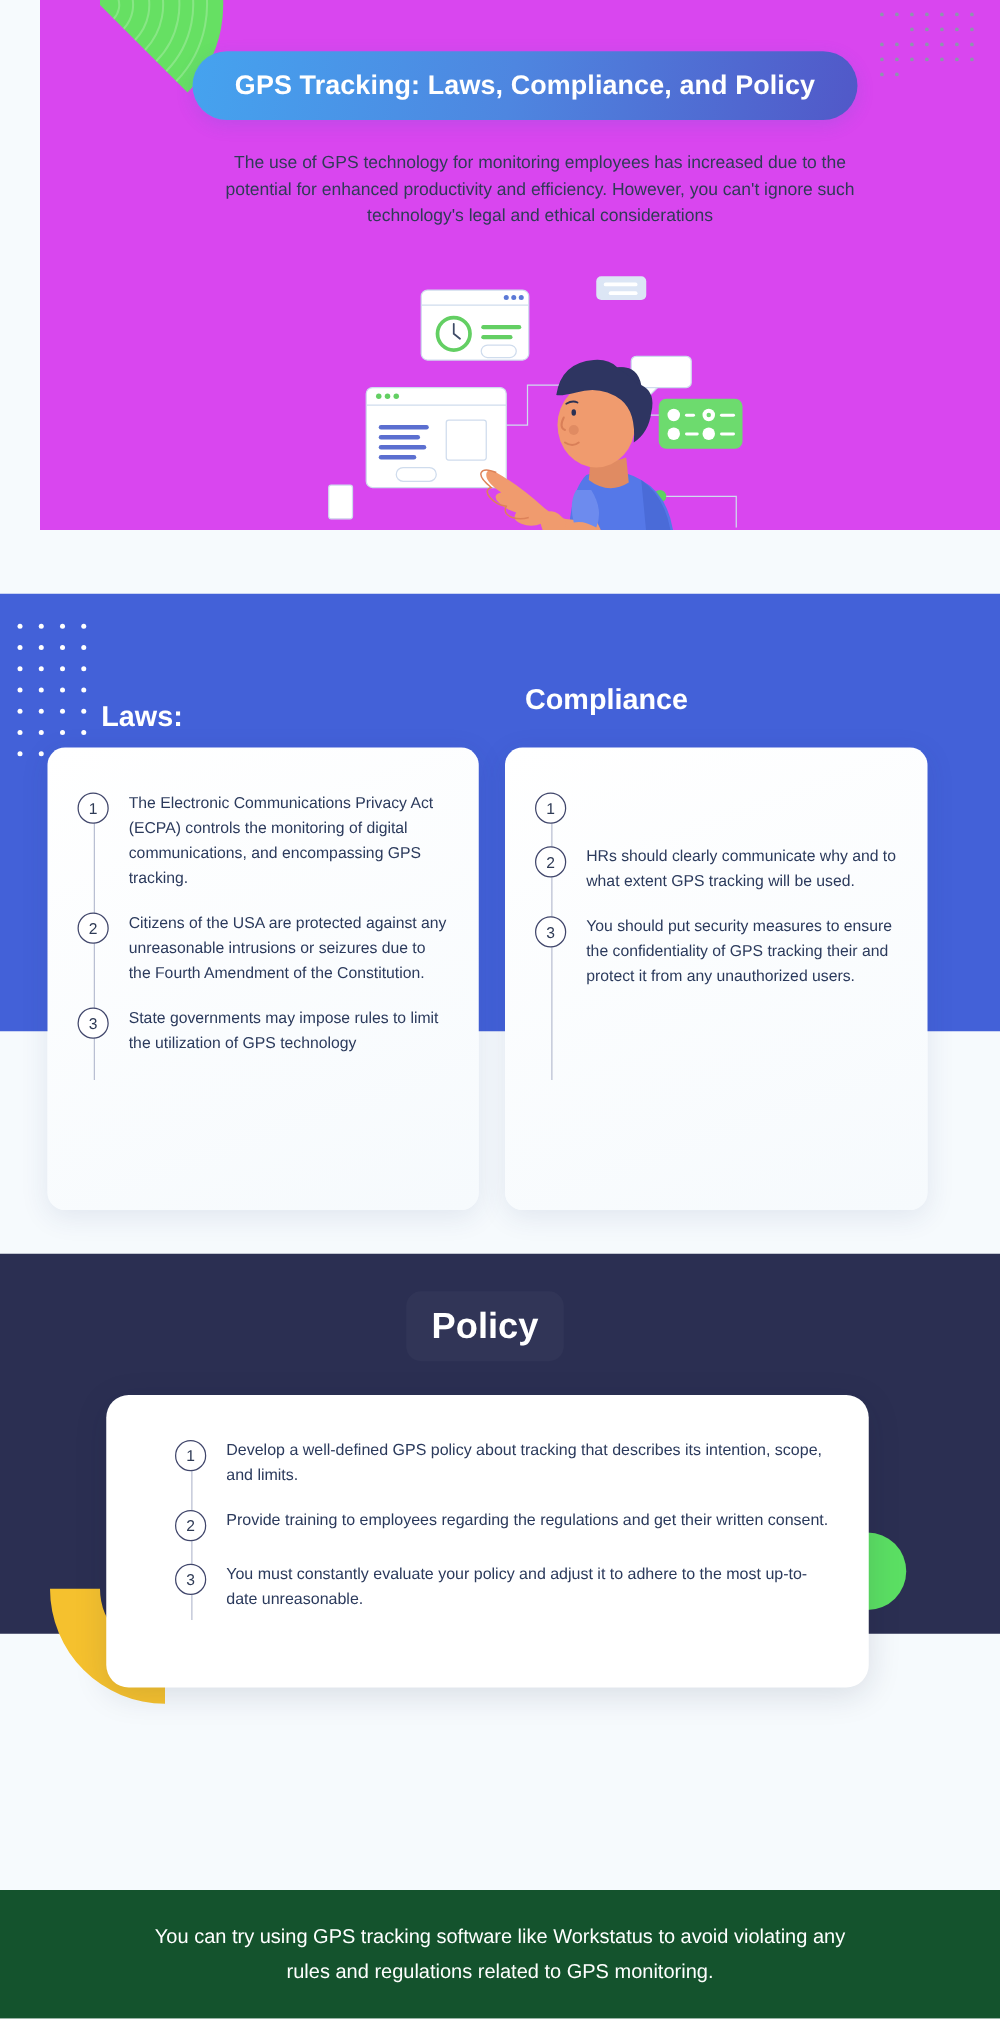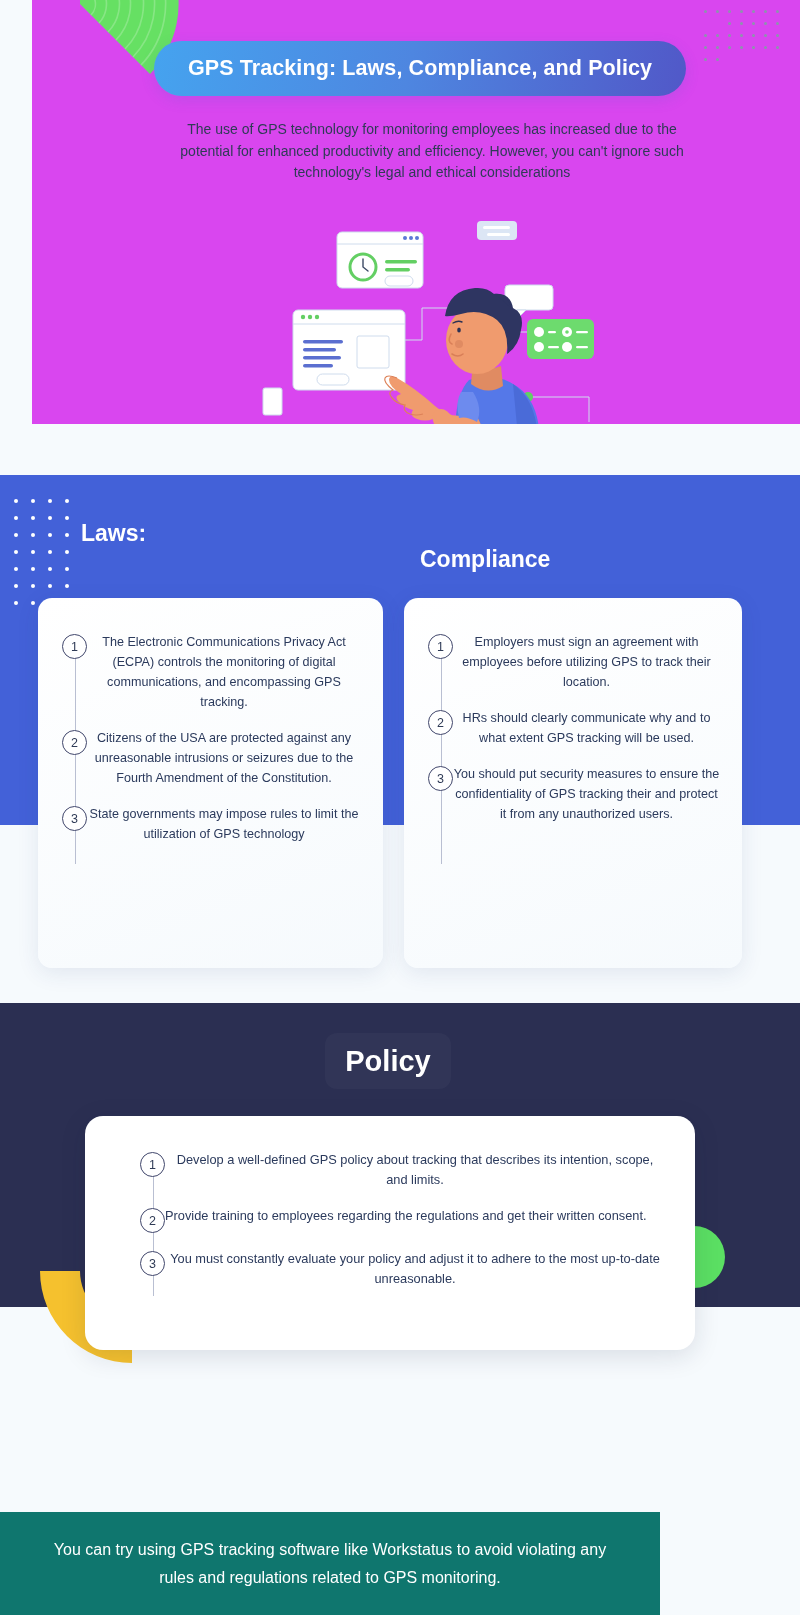--- a/index.html
+++ b/index.html
@@ -89,21 +89,21 @@
     width: 4px; height: 4px; border-radius: 50%;
     background: #ffffff; display: block;
     margin: 6px 0 0 6px;
   }
   .sec-head {
     position: absolute;
     color: #ffffff;
     font-size: 23px;
     font-weight: bold;
   }
-  .sec-head.laws { left: 81px; top: 520px; }
+  .sec-head.laws { left: 81px; top: 560px; }
   .sec-head.compliance { left: 420px; top: 531px; margin-top: 15px; }
 
   
   .card {
     position: absolute;
     background: linear-gradient(160deg, #ffffff 0%, #f6fafd 100%);
     border-radius: 14px;
     box-shadow: 0 5px 22px rgba(40,60,120,0.10);
   }
   .card.laws { left: 38px; top: 598px; width: 345px; height: 370px; }
@@ -115,25 +115,24 @@
   .num {
     position: relative; z-index: 2; flex: 0 0 auto;
     width: 25px; height: 25px; border-radius: 50%;
     border: 1px solid #40466b;
     background: #ffffff;
     display: flex; align-items: center; justify-content: center;
     color: #2f3b56; font-size: 12.5px;
     margin-top: 2px;
   }
   .step-text {
-    margin-left: 0;
+    margin-left: 16px;
     color: #2b3a5c;
     font-size: 12.6px;
     line-height: 20px;
-    text-align: center;
   }
   .rail {
     position: absolute; z-index: 1;
     width: 1px; background: #b9bfd2;
   }
   .card.laws .rail { left: 36.5px; top: 46px; height: 220px; }
   .card.compliance .rail { left: 36.5px; top: 46px; height: 220px; }
 
   
   .dark-band {
@@ -172,22 +171,22 @@
     box-shadow: 0 6px 26px rgba(25,30,60,0.13);
   }
   .card.policy .steps { padding: 34px 30px 0 55px; }
   .card.policy .step + .step { margin-top: 16px; }
   .card.policy .step-text { font-size: 12.8px; line-height: 20px; }
   .card.policy .rail { left: 67.5px; top: 46px; height: 134px; }
 
   
   .footer {
     position: absolute; left: 0; top: 1512px;
-    width: 660px; height: 103px;
-    background: #0f766e;
+    width: 800px; height: 103px;
+    background: #14532d;
     display: flex; align-items: center; justify-content: center;
   }
   .footer p {
     color: #ffffff; text-align: center;
     font-size: 16px; line-height: 28px;
     width: 560px;
   }
 </style>
 </head>
 <body>
@@ -405,21 +404,20 @@
         <div class="step-text">State governments may impose rules to limit the utilization of GPS technology</div>
       </div>
     </div>
   </div>
 
   <div class="card compliance">
     <div class="steps">
       <div class="rail"></div>
       <div class="step">
         <div class="num">1</div>
-        <div class="step-text">Employers must sign an agreement with employees before utilizing GPS to track their location.</div>
       </div>
       <div class="step">
         <div class="num">2</div>
         <div class="step-text">HRs should clearly communicate why and to what extent GPS tracking will be used.</div>
       </div>
       <div class="step">
         <div class="num">3</div>
         <div class="step-text">You should put security measures to ensure the confidentiality of GPS tracking their and protect it from any unauthorized users.</div>
       </div>
     </div>

